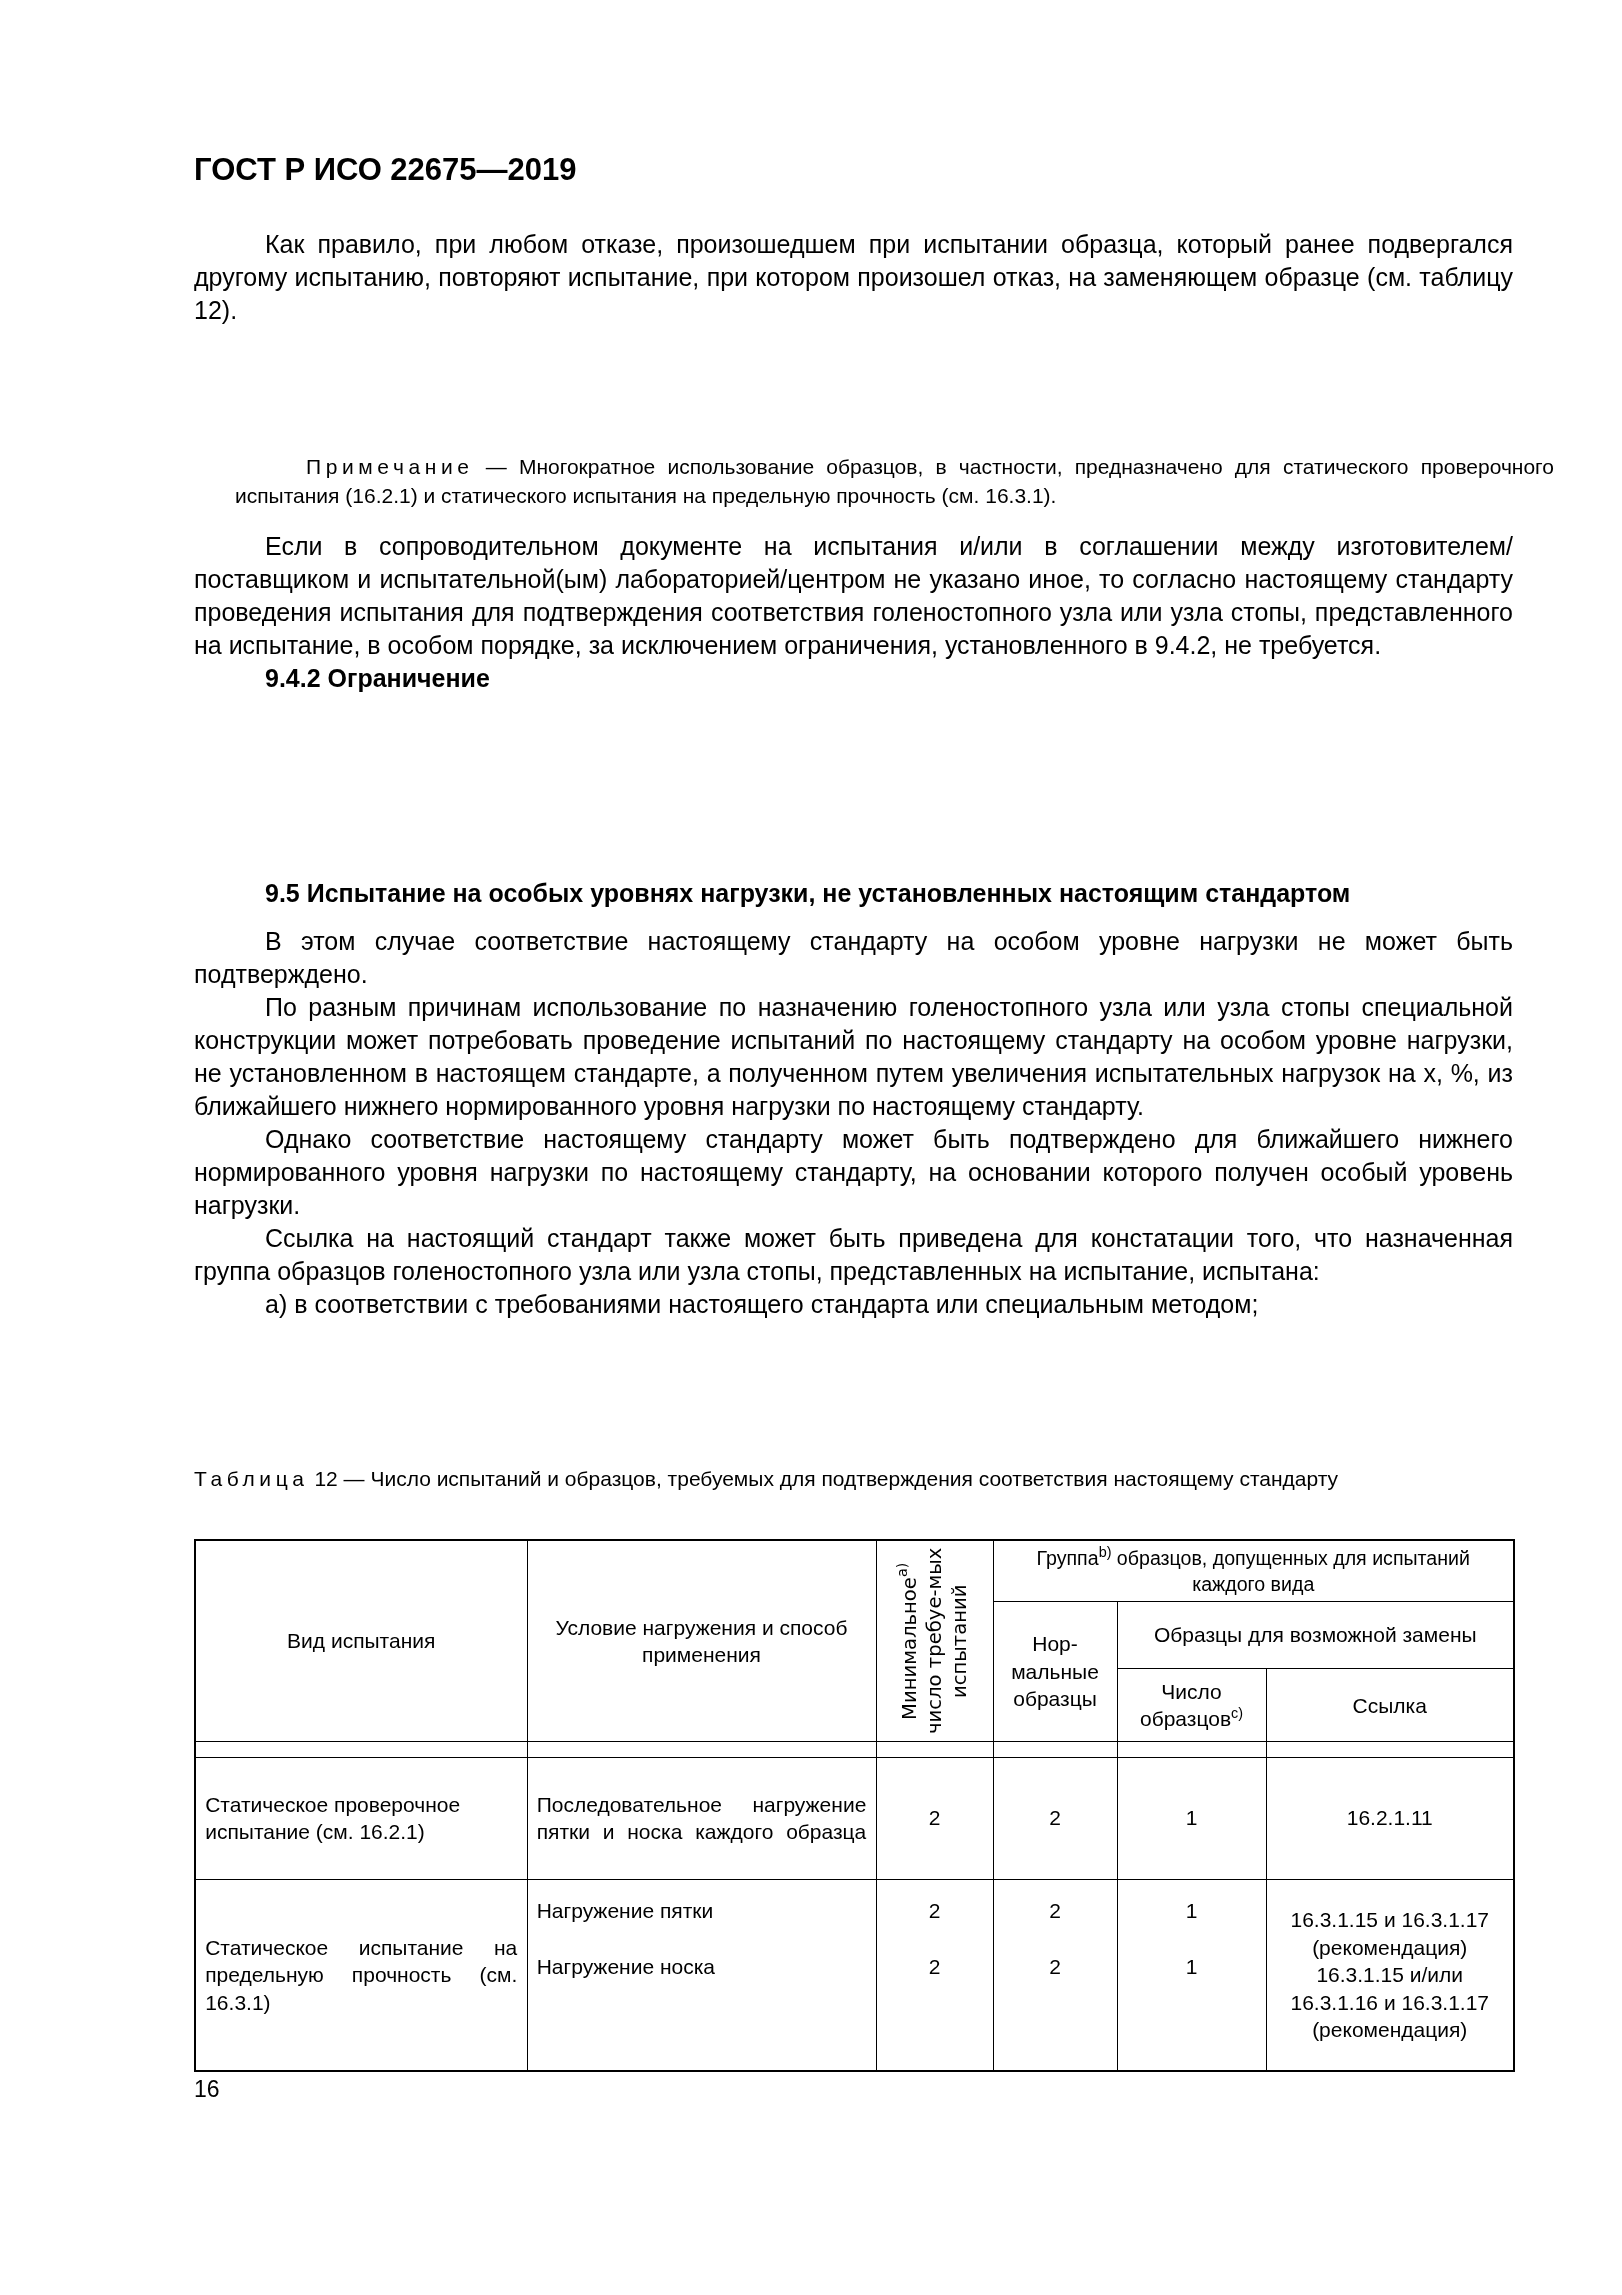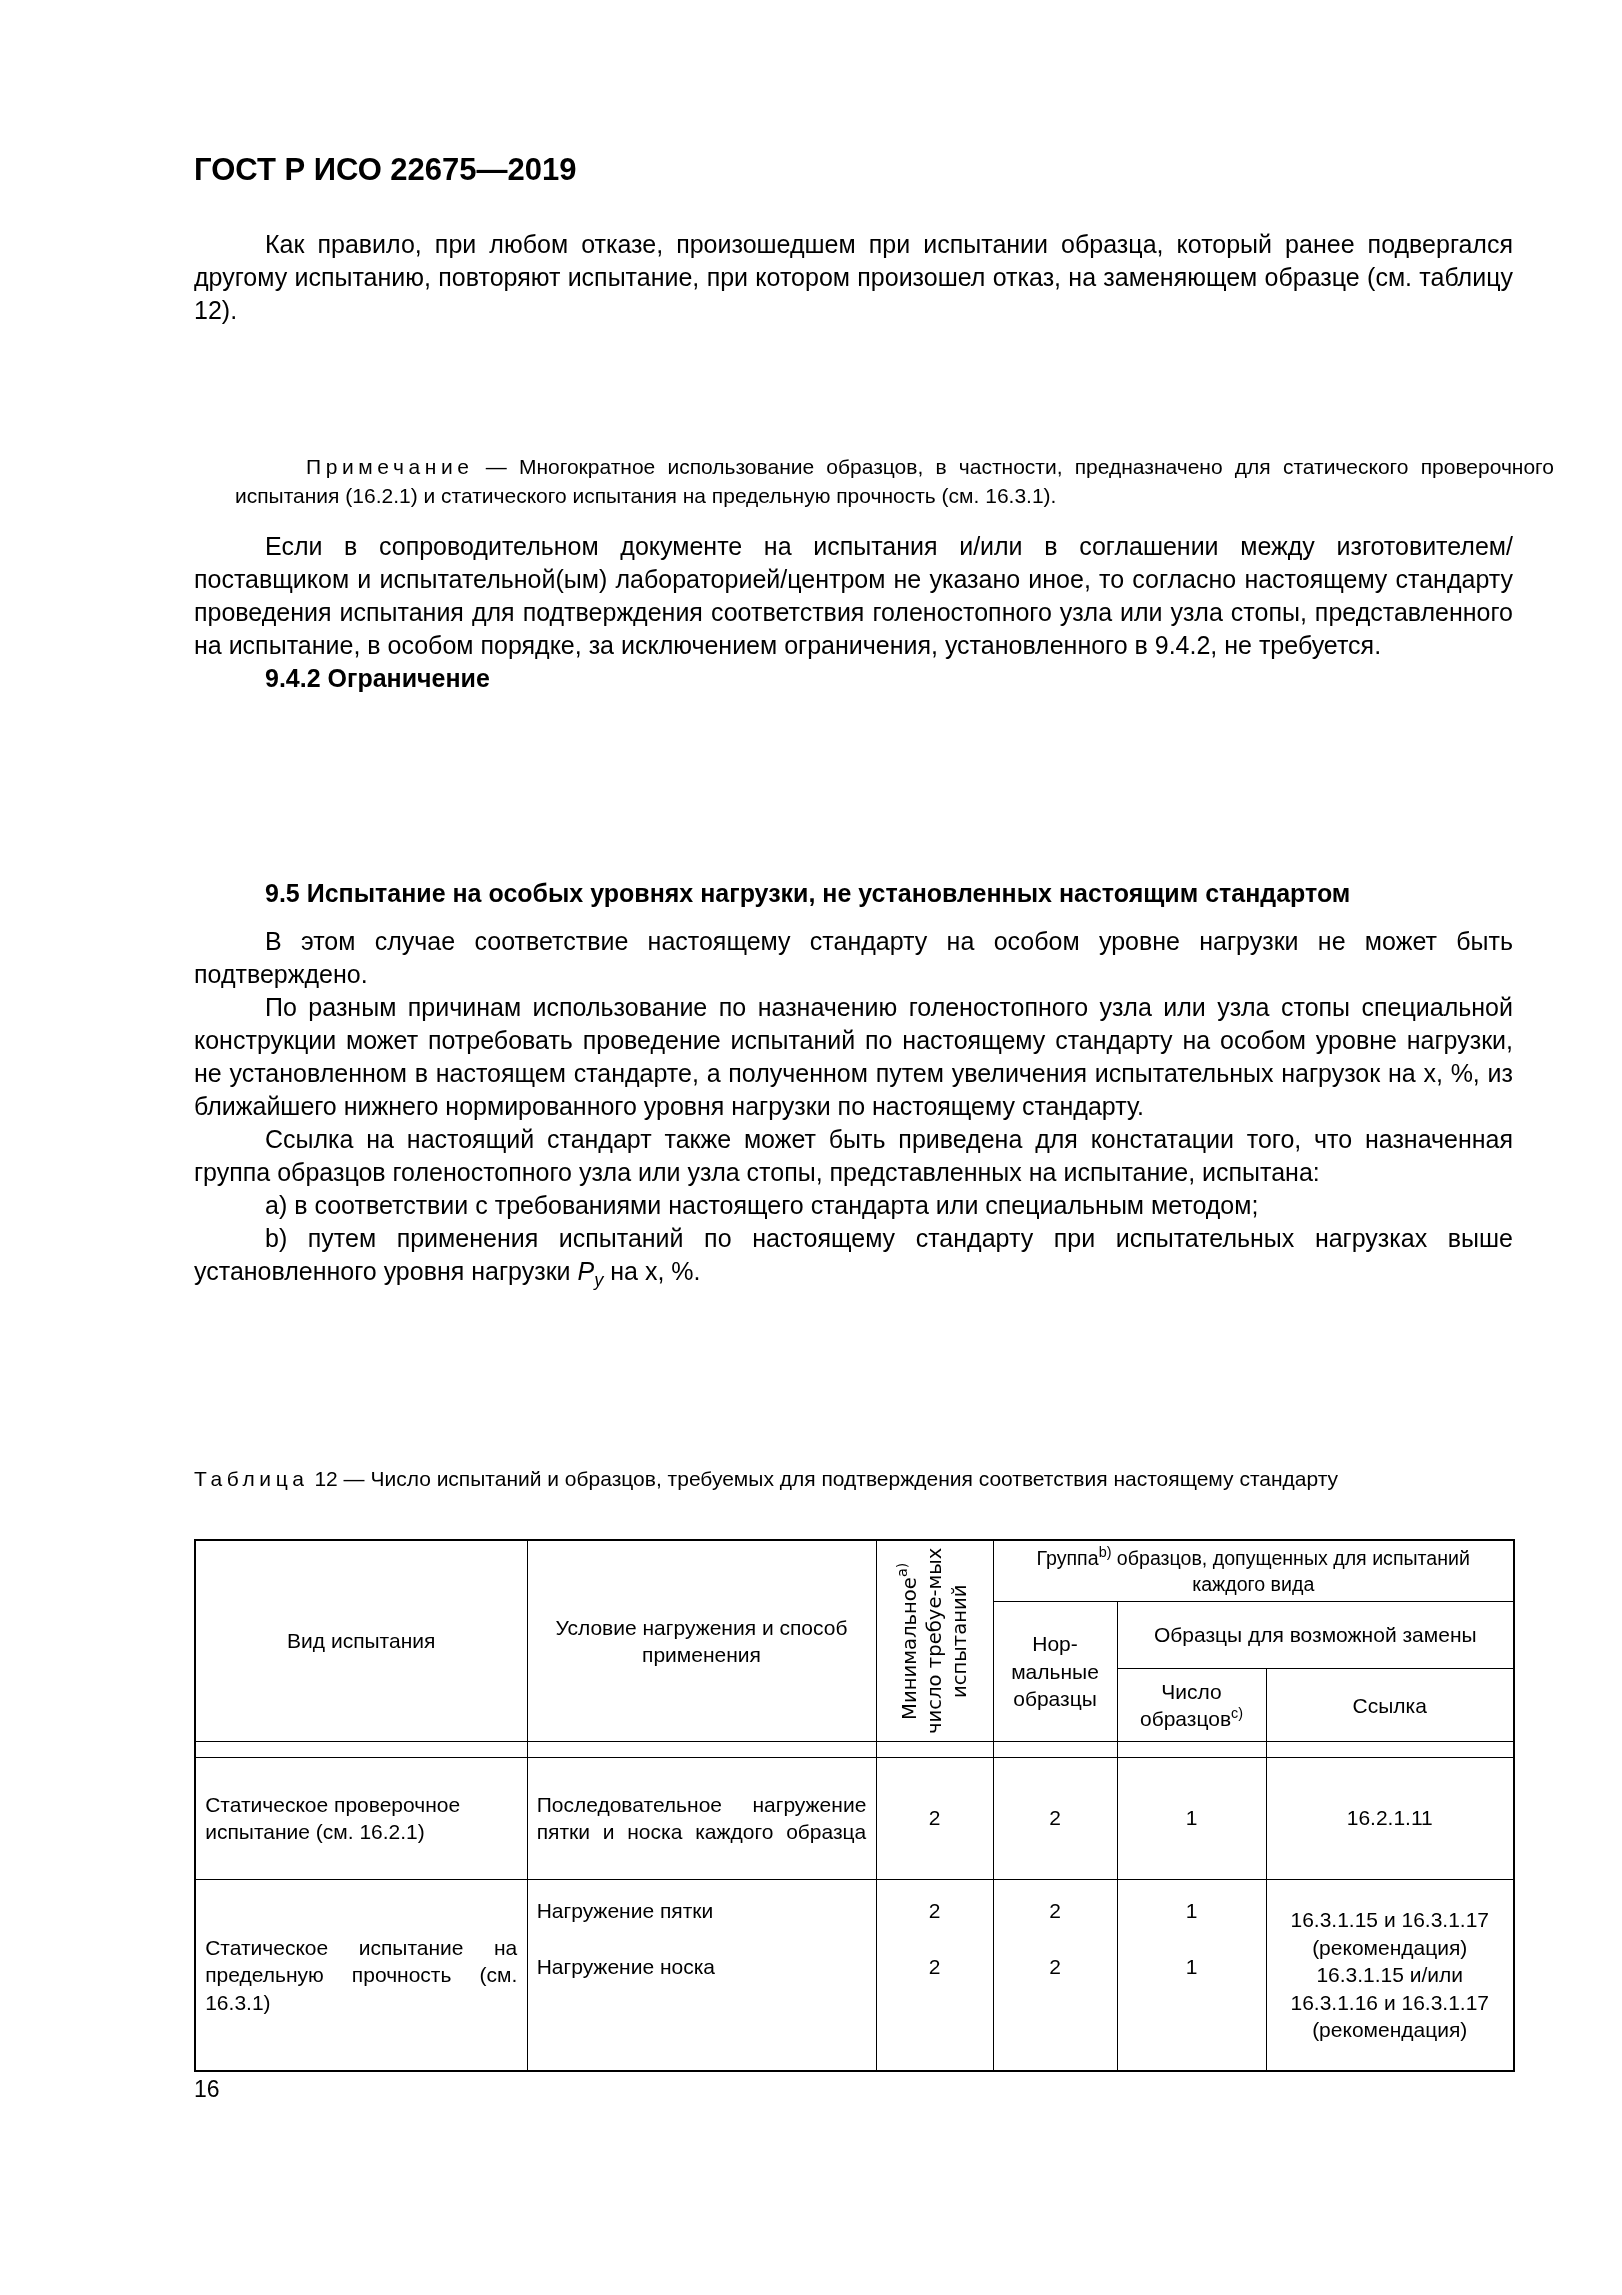--- a/index.html
+++ b/index.html
@@ -40,23 +40,23 @@
   <p class="bold">9.4.2 Ограничение</p>
 </div>
 
 <div class="para bold" style="top:877px;">
   <p>9.5  Испытание на особых уровнях нагрузки, не установленных настоящим стандартом</p>
 </div>
 
 <div class="para" style="top:925px;">
   <p>В этом случае соответствие настоящему стандарту на особом уровне нагрузки не может быть подтверждено.</p>
   <p>По разным причинам использование по назначению голеностопного узла или узла стопы специальной конструкции может потребовать проведение испытаний по настоящему стандарту на особом уровне нагрузки, не установленном в настоящем стандарте, а полученном путем увеличения испытательных нагрузок на x, %, из ближайшего нижнего нормированного уровня нагрузки по настоящему стандарту.</p>
+  <p>Однако соответствие настоящему стандарту может быть подтверждено для ближайшего нижнего нормированного уровня нагрузки по настоящему стандарту, на основании которого получен особый уровень нагрузки.</p>
   <p>Ссылка на настоящий стандарт также может быть приведена для констатации того, что назначенная группа образцов голеностопного узла или узла стопы, представленных на испытание, испытана:</p>
   <p>a)  в соответствии с требованиями настоящего стандарта или специальным методом;</p>
-  <p><span>b)  путем применения испытаний по настоящему стандарту при испытательных нагрузках выше установленного уровня нагрузки </span><i>P</i><sub style="font-size:18.3px;"><i>y</i></sub><span> на x, %.</span></p>
 </div>
 
 <div class="note" style="top:1464px; text-align:justify;">
   <p style="text-indent:0;"><span class="spaced">Таблица</span><span> 12 — Число испытаний и образцов, требуемых для подтверждения соответствия настоящему стандарту</span></p>
 </div>
 
 <table class="t">
   <colgroup>
     <col style="width:332px">
       <col style="width:349px">

